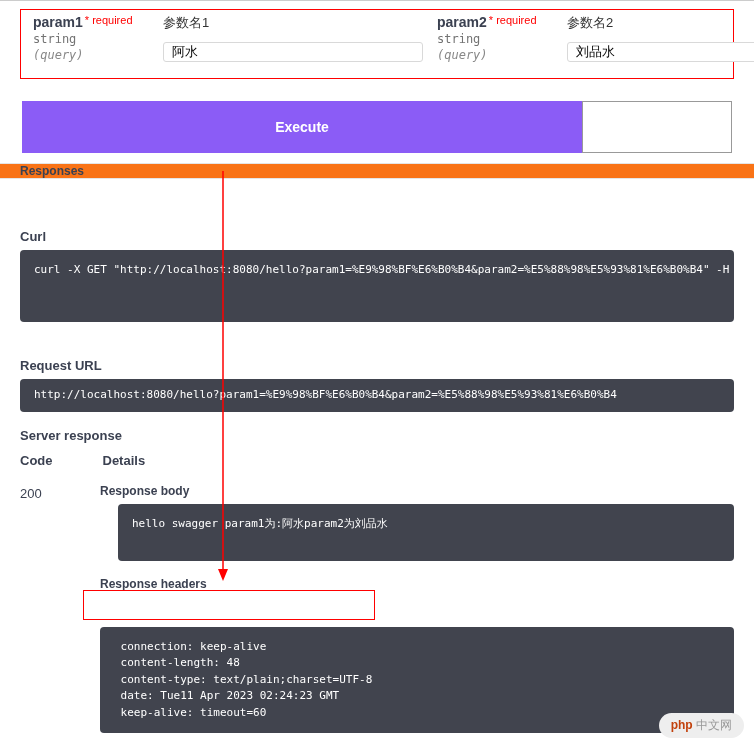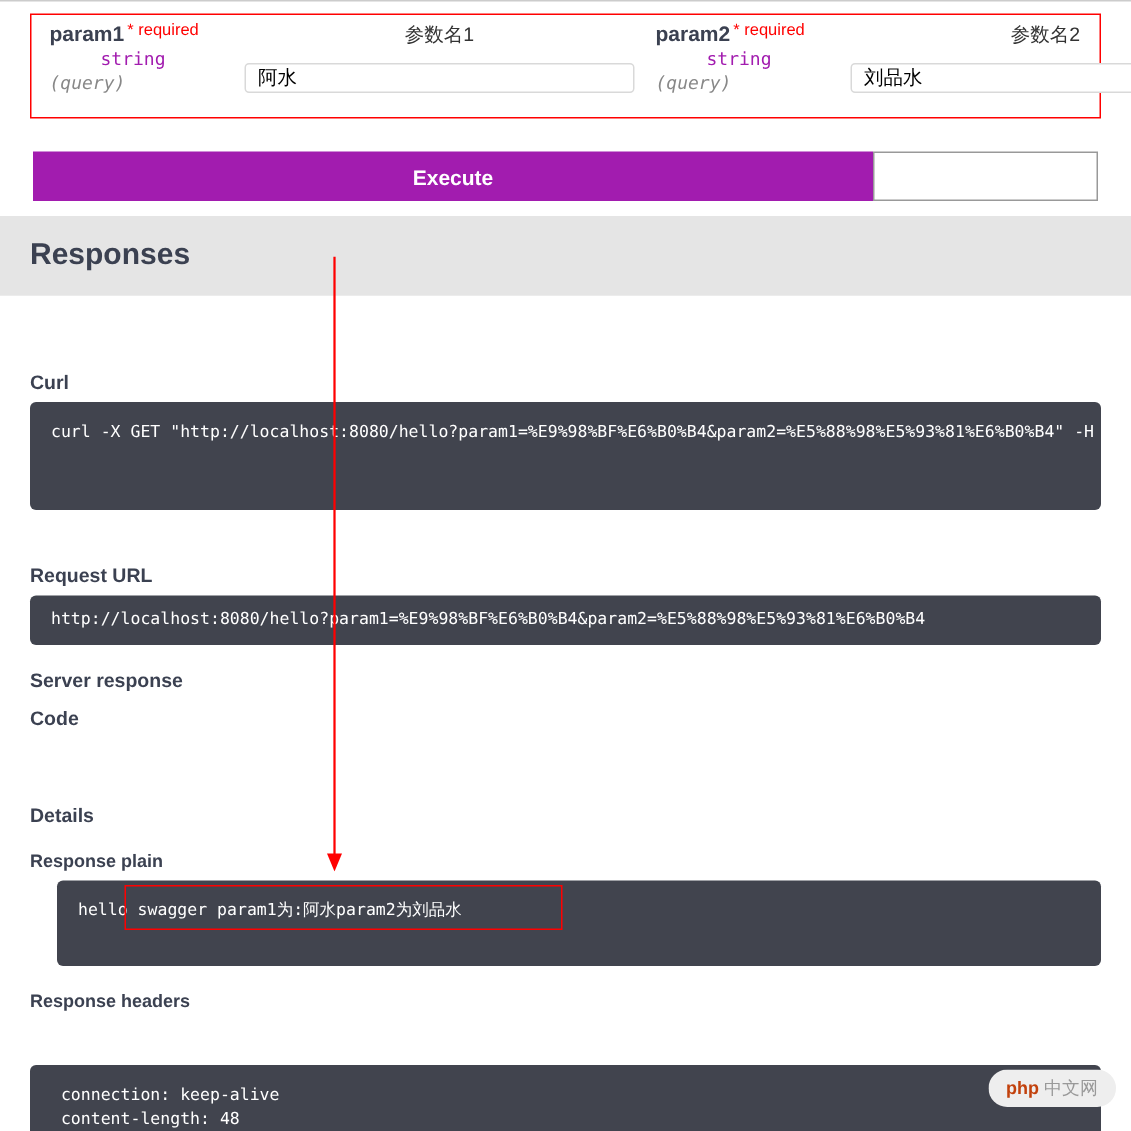--- a/index.html
+++ b/index.html
@@ -3,34 +3,34 @@
   <meta charset="utf-8">
   <style>
     * { box-sizing: border-box; margin: 0; padding: 0; }
     body { font-family: sans-serif; font-size: 14px; background: #fff; color: #3b4151; }
     .container { width: 754px; border-top: 1px solid #ccc; }
     .params-box { border: 1px solid red; margin: 8px 20px 12px 20px; padding: 0 12px 16px 12px; display: flex; gap: 14px; }
     .param-row { display: flex; gap: 30px; }
     .param-left { width: 100px; padding-top: 4px; }
     .param-name { font-weight: bold; font-size: 14px; display: inline; }
     .required { color: red; font-size: 11px; vertical-align: top; margin-left: 2px; }
-    .param-type { font-family: monospace; font-size: 12px; color: #a21caf; margin-left: 34px; }
+    .param-type { font-family: monospace; font-size: 12px; color: #737373; }
     .param-in { font-family: monospace; font-size: 12px; color: #888; font-style: italic; }
     .param-right { flex: 1; padding-top: 4px; }
-    .param-desc { font-size: 13px; color: #333; margin-bottom: 10px; text-align: center; }
+    .param-desc { font-size: 13px; color: #333; margin-bottom: 10px; }
     .param-input { width: 260px; height: 20px; padding: 4px 8px; border: 1px solid #d9d9d9; border-radius: 3px; font-size: 13px; }
     .exec-row { display: flex; margin: 22px 22px 10px 22px; }
-    .exec-btn { flex: 1; background: #a21caf; color: #fff; border: none; height: 33px; font-weight: bold; font-size: 14px; cursor: pointer; }
+    .exec-btn { flex: 1; background: #8b5cf6; color: #fff; border: none; height: 52px; font-weight: bold; font-size: 14px; cursor: pointer; }
     .exec-clear { width: 150px; background: #fff; border: 1px solid #999; }
-    .section-head { background: #e5e5e5; padding: 14px 20px; font-weight: bold; font-size: 20px; border-top: 1px solid #e5e5e5; border-bottom: 1px solid #e5e5e5; }
+    .section-head { background: #f97316; padding: 0 20px; font-weight: bold; font-size: 12px; border-top: 1px solid #e5e5e5; border-bottom: 1px solid #e5e5e5; }
     .resp-body { padding: 14px 20px; }
     .label { font-weight: bold; font-size: 13px; margin-bottom: 6px; display: block; margin-top: 36px; }
     .code-block { background: #41444e; color: #fff; font-family: monospace; font-size: 11px; padding: 12px 14px; border-radius: 4px; margin-bottom: 16px; white-space: pre; overflow: hidden; line-height: 1.5; }
     .server-label { font-weight: bold; font-size: 13px; margin-bottom: 10px; display:block; }
-    .table-head { display: flex; gap: 50px; font-weight: bold; font-size: 13px; margin-bottom: 16px; flex-direction: column; }
+    .table-head { display: flex; gap: 50px; font-weight: bold; font-size: 13px; margin-bottom: 16px; }
     .table-row { display: flex; }
     .code-col { width: 80px; font-size: 13px; padding-top: 2px; }
     .details-col { flex: 1; }
     .resp-sub-label { font-weight: bold; font-size: 12px; margin-bottom: 6px; display:block; }
     .arrow-svg { position: absolute; pointer-events: none; }
     .arrow-wrap { position: relative; }
     .redbox { border: 1px solid red; position: absolute; pointer-events:none; }
     .inner-block { margin-left: 18px; }
     .watermark { position: fixed; right: 10px; bottom: 16px; background: #eee; border-radius: 16px; padding: 4px 12px; font-size: 12px; color: #999; }
     .watermark b { color: #c2410c; }
@@ -80,22 +80,23 @@
     <div class="code-block" style="padding:8px 14px;">http://localhost:8080/hello?param1=%E9%98%BF%E6%B0%B4&amp;param2=%E5%88%98%E5%93%81%E6%B0%B4</div>
 
     <span class="server-label">Server response</span>
 
     <div class="table-head">
       <span>Code</span>
       <span>Details</span>
     </div>
 
     <div class="table-row">
+      <div class="code-col">200</div>
       <div class="details-col">
-        <span class="resp-sub-label">Response plain</span>
+        <span class="resp-sub-label">Response body</span>
         <div class="inner-block code-block" style="height:57px;">hello swagger param1为:阿水param2为刘品水</div>
 
         <span class="resp-sub-label">Response headers</span>
         <div class="code-block" style="white-space:pre;margin-top:36px;"> connection: keep-alive 
  content-length: 48 
  content-type: text/plain;charset=UTF-8 
  date: Tue11 Apr 2023 02:24:23 GMT 
  keep-alive: timeout=60 </div>
       </div>
     </div>

